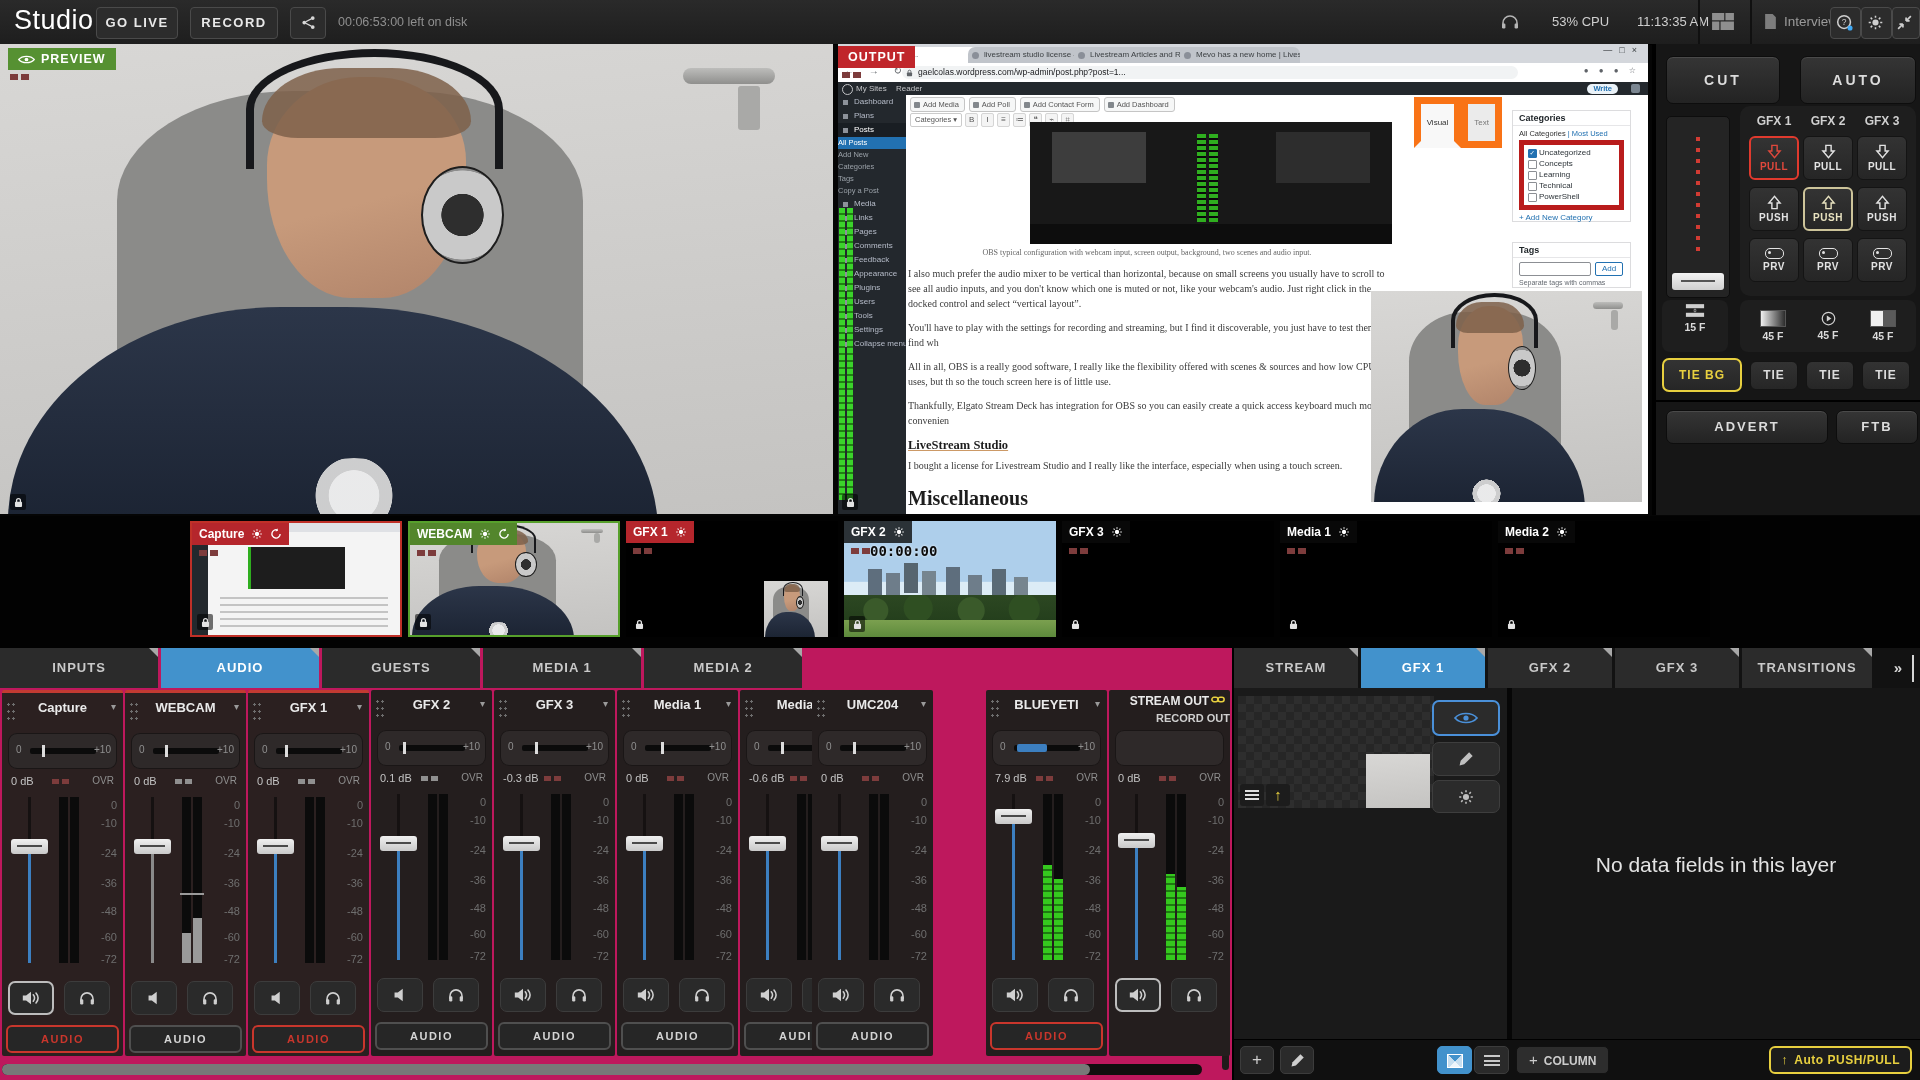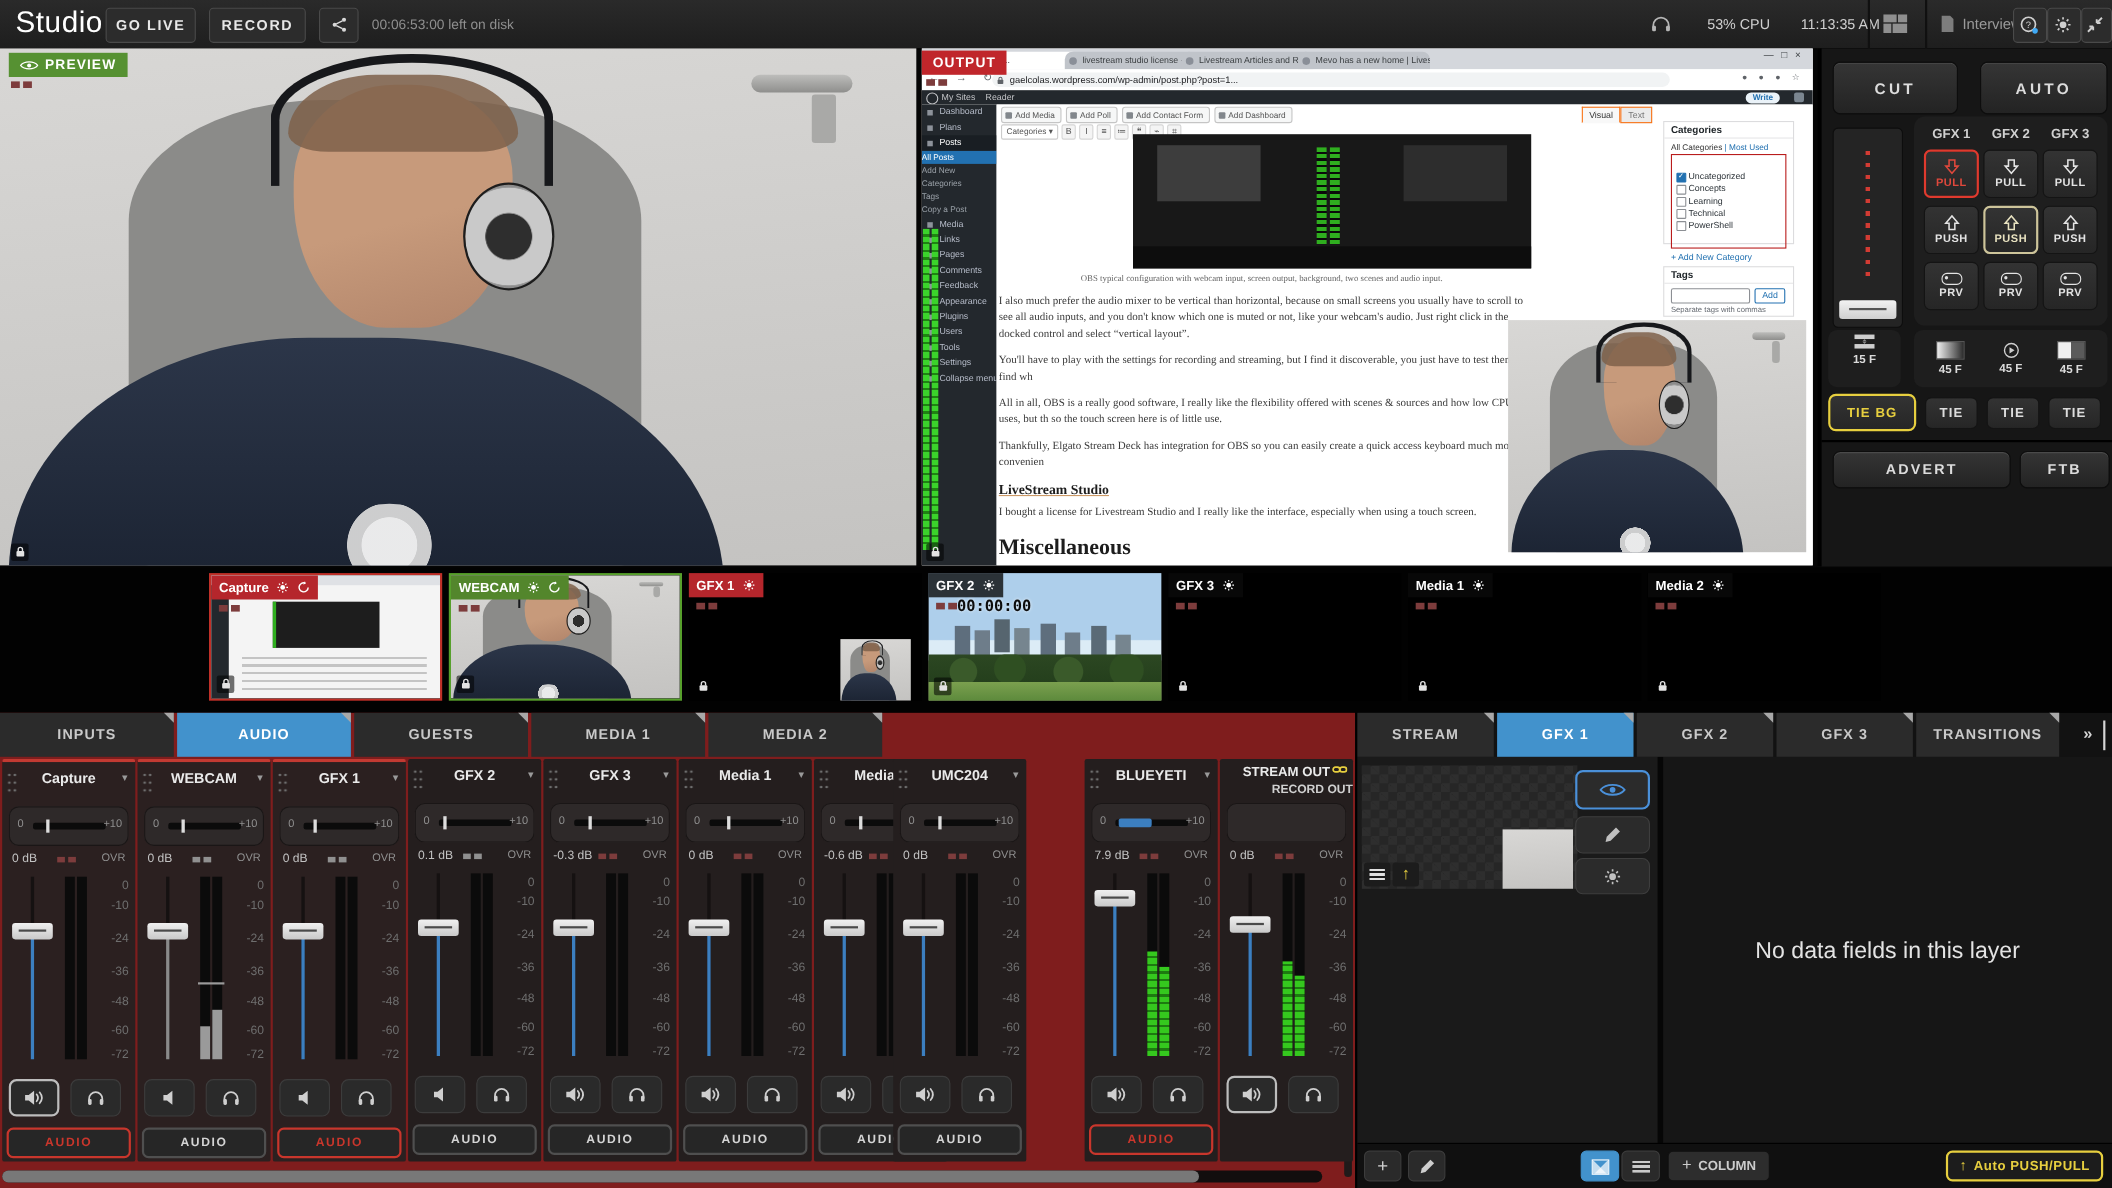--- a/index.html
+++ b/index.html
@@ -94,21 +94,21 @@
   .wp-item::before{content:"";position:absolute;left:5px;top:4.5px;width:5px;height:5px;background:#8d929a;}
   .wp-item.cur{background:#191e23;color:#fff;}
   .wp-sub{height:12px;line-height:12px;font-size:7.5px;color:#9aa1a8;white-space:nowrap;}
   .wp-sub.cur{background:#2271b1;color:#fff;}
   #doc{position:absolute;left:68px;top:51px;right:0;bottom:0;background:#fff;overflow:hidden;}
   .ed-row1{position:absolute;left:4px;top:2px;display:flex;gap:4px;}
   .ed-btn{height:13px;line-height:13px;border:1px solid #c5c5c5;background:#f6f7f7;border-radius:3px;
           color:#555;font-size:7.5px;padding:0 5px 0 12px;position:relative;}
   .ed-btn::before{content:"";position:absolute;left:3px;top:3.5px;width:6px;height:6px;background:#82878c;border-radius:1px;}
   .vt-tabs{position:absolute;right:146px;top:2px;display:flex;}
-  .vt{height:13px;line-height:13px;font-size:8px;padding:0 6px;border:1px solid #f97316;color:#777;background:#ebebeb;}
+  .vt{height:13px;line-height:13px;font-size:8px;padding:12px 6px;border:7px solid #f97316;color:#777;background:#ebebeb;}
   .vt.active{background:#f8f8f8;color:#333;border-bottom-color:#f8f8f8;}
   .ed-row2{position:absolute;left:4px;top:18px;display:flex;gap:3px;align-items:center;}
   .ed-dd{height:12px;line-height:12px;border:1px solid #ccc;background:#fff;border-radius:2px;font-size:7.5px;color:#555;padding:0 4px;}
   .ed-ic{width:11px;height:12px;border:1px solid #d5d5d5;background:#f4f4f4;border-radius:2px;
          font-size:8px;line-height:12px;text-align:center;color:#555;}
   #post-img{position:absolute;left:124px;top:27px;width:362px;height:122px;background:#181818;}
   #post-img>div{position:absolute;}
   .pi-a{left:6%;top:8%;width:26%;height:42%;background:#3d3d3d;}
   .pi-b{right:6%;top:8%;width:26%;height:42%;background:#2d2d2d;}
   .pi-m1{left:46%;top:10%;width:2.5%;height:72%;background:repeating-linear-gradient(to top,#2fae1f 0 4px,#0a0a0a 4px 6px);}
@@ -117,21 +117,21 @@
   #doc-flow{position:absolute;left:2px;top:153px;width:478px;font-family:"Liberation Serif",serif;color:#3a3a3a;}
   .doc-cap{font-size:8px;color:#666;text-align:center;margin:0 0 9px 0;width:478px;}
   .doc-p{font-size:10px;line-height:1.5;margin:0 0 9px 0;}
   .doc-h2{font-size:20px;font-weight:bold;color:#1d1d1d;margin:14px 0 7px 0;}
   .doc-h3{font-size:12.5px;font-weight:bold;color:#1d1d1d;margin:10px 0 5px 0;text-decoration:underline;text-decoration-color:#c96;}
   .pbox{position:absolute;background:#fff;border:1px solid #dcdcde;font-family:"Liberation Sans",sans-serif;}
   .pbox-h{height:14px;line-height:14px;border-bottom:1px solid #e6e6e8;font-size:9px;font-weight:bold;color:#1d2327;padding:0 6px;}
   #box-cats{left:606px;top:15px;width:117px;height:110px;}
   .cat-tabs{font-size:7.5px;color:#2271b1;padding:3px 6px 2px;}
   .cat-tabs b{color:#333;font-weight:normal;}
-  #cat-list{margin:0 6px;border:1px solid #b91c1c;height:56px;overflow:hidden;padding:14px 3px;}
+  #cat-list{margin:0 6px;border:5px solid #b91c1c;height:56px;overflow:hidden;padding:2px 3px;}
   .cat-row{height:11px;line-height:11px;font-size:8px;color:#2c3338;position:relative;padding-left:12px;}
   .cat-row::before{content:"";position:absolute;left:1px;top:1.5px;width:7px;height:7px;border:1px solid #8c8f94;border-radius:1px;background:#fff;}
   .cat-row.checked::before{background:#2271b1;border-color:#2271b1;}
   .cat-row.checked::after{content:"✓";position:absolute;left:2.5px;top:0;font-size:6.5px;color:#fff;}
   #cat-add{font-size:8px;color:#2271b1;padding:3px 6px;}
   #box-tags{left:606px;top:147px;width:117px;height:44px;}
   .tag-row{display:flex;gap:4px;padding:4px 6px 2px;}
   .tag-input{width:70px;height:12px;border:1px solid #8c8f94;border-radius:2px;background:#fff;}
   .tag-add{height:12px;line-height:12px;border:1px solid #2271b1;color:#2271b1;border-radius:2px;font-size:8px;padding:0 6px;}
   .tag-hint{font-size:7px;color:#646970;padding:1px 6px;}
@@ -199,21 +199,21 @@
   .grass{left:0;bottom:0;width:100%;height:17px;background:linear-gradient(#7ba04f,#5d8a3c);}
   .t-cap{position:absolute;inset:0;background:#f4f4f4;}
   .t-cap>div{position:absolute;}
   .cm-bar{left:0;top:0;height:9px;width:100%;background:#dfe1e5;}
   .cm-side{left:0;top:9px;width:16px;bottom:0;background:#23282d;}
   .cm-flag{left:20px;top:13px;width:30px;height:8px;background:#c24038;}
   .cm-img{left:56px;top:24px;width:94px;height:42px;background:#1d1d1d;border-left:3px solid #2fae1f;}
   .cm-lines{left:28px;top:74px;right:12px;height:34px;background:repeating-linear-gradient(to bottom,#c4c4c4 0 2px,transparent 2px 7px);}
 
   
-  #mixer{left:0;top:648px;width:1232px;height:432px;background:#7f1d1d;}
+  #mixer{left:0;top:648px;width:1232px;height:432px;background:#be185d;}
   .mtab{position:absolute;top:0;height:40px;background:#2b2b2b;color:#c9c9c9;font-size:13px;font-weight:bold;
         letter-spacing:1px;text-align:center;line-height:40px;}
   .mtab.active{background:#4292cc;color:#fff;}
   .mtab::after{content:"";position:absolute;right:0;top:0;border-top:9px solid #a8a8a8;border-left:9px solid transparent;}
   .channel{position:absolute;top:42px;width:121px;height:366px;background:#241e1e;border-radius:2px;box-sizing:border-box;}
   .channel.red-top{background:#2b2020;border-top:3px solid #c23a32;}
   .channel>div{position:absolute;}
   .ch-dots{left:4px;top:8px;width:10px;height:22px;
            background:radial-gradient(circle,#6e6e6e 1.2px,transparent 1.4px);background-size:5px 7px;}
   .ch-name{left:0;right:0;top:7px;text-align:center;font-size:13px;font-weight:bold;color:#eaeaea;}

